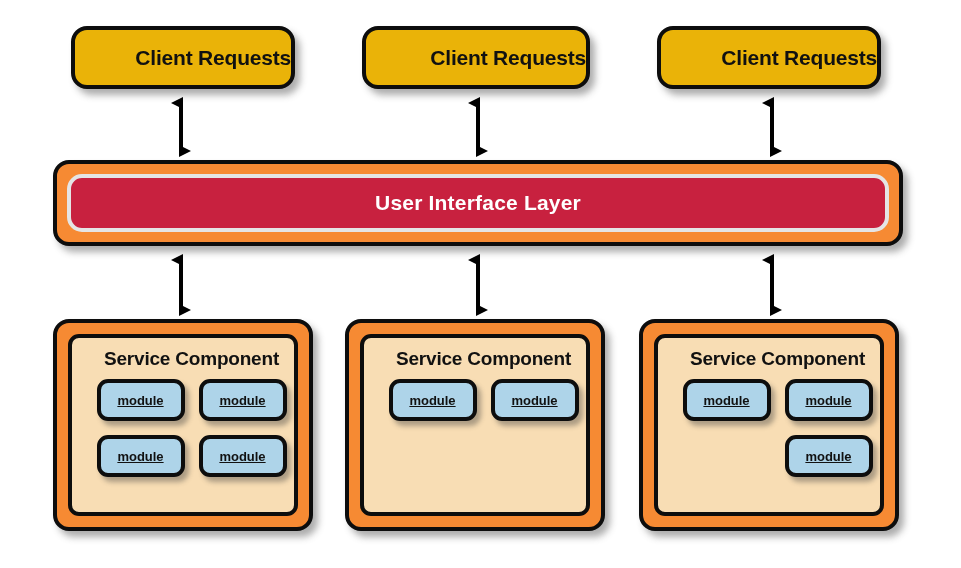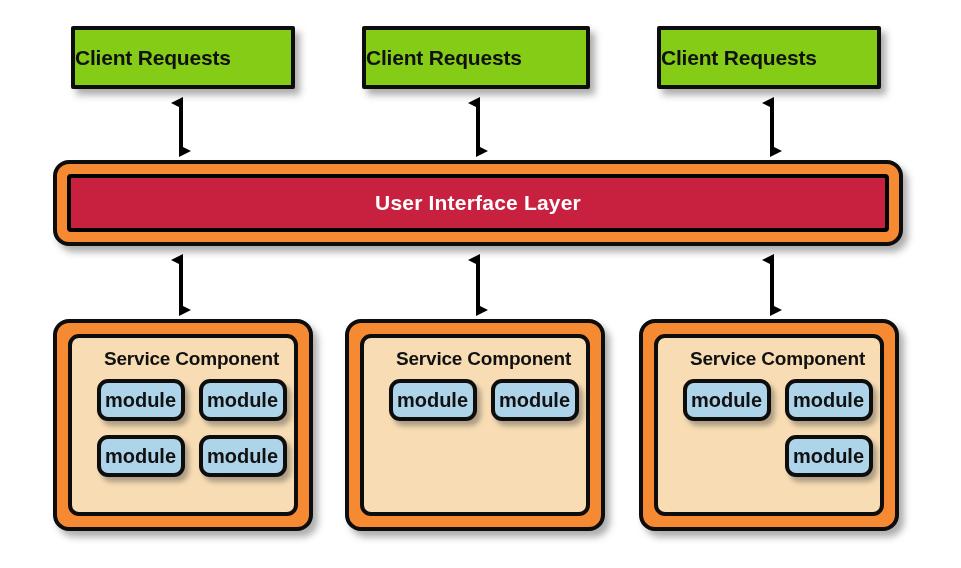--- a/index.html
+++ b/index.html
@@ -13,27 +13,27 @@
     height: 568px;
     background: #ffffff;
     font-family: "Liberation Sans", sans-serif;
     overflow: hidden;
   }
 
   
   .client-box {
     position: absolute;
     box-sizing: border-box;
-    background: #84cc16;
-    border: 4px solid #0d0d0d;
-    border-radius: 2px;
+    background: #eab308;
+    border: 4px solid #0d0d0d;
+    border-radius: 16px;
     box-shadow: 5px 6px 7px rgba(60,60,60,0.42);
     display: flex;
     align-items: center;
-    justify-content: flex-start;
+    justify-content: flex-end;
   }
   .client-box .label {
     font-size: 21px;
     font-weight: bold;
     color: #111111;
     letter-spacing: -0.2px;
     white-space: nowrap;
   }
 
   
@@ -44,22 +44,22 @@
     border: 4px solid #0d0d0d;
     border-radius: 16px;
     box-shadow: 5px 6px 7px rgba(60,60,60,0.42);
     padding: 10px;
   }
   #ui-layer-inner {
     box-sizing: border-box;
     width: 100%;
     height: 100%;
     background: #C8213F;
-    border: 4px solid #000000;
-    border-radius: 4px;
+    border: 4px solid #e5e5e5;
+    border-radius: 15px;
     display: flex;
     align-items: center;
     justify-content: center;
   }
   #ui-layer-inner .label {
     font-size: 21px;
     font-weight: bold;
     color: #ffffff;
     letter-spacing: 0.2px;
     white-space: nowrap;
@@ -107,24 +107,25 @@
     box-sizing: border-box;
     background: #AED4E9;
     border: 4px solid #0d0d0d;
     border-radius: 11px;
     box-shadow: 4px 5px 5px rgba(60,60,60,0.40);
     display: flex;
     align-items: center;
     justify-content: center;
   }
   .module-box .label {
-    font-size: 20px;
+    font-size: 13px;
     font-weight: bold;
     color: #111111;
     white-space: nowrap;
+    text-decoration: underline;
   }
   .module-box.col-right { grid-column: 2; }
 
   
   .arrow {
     position: absolute;
   }
 </style>
 </head>
 <body>

